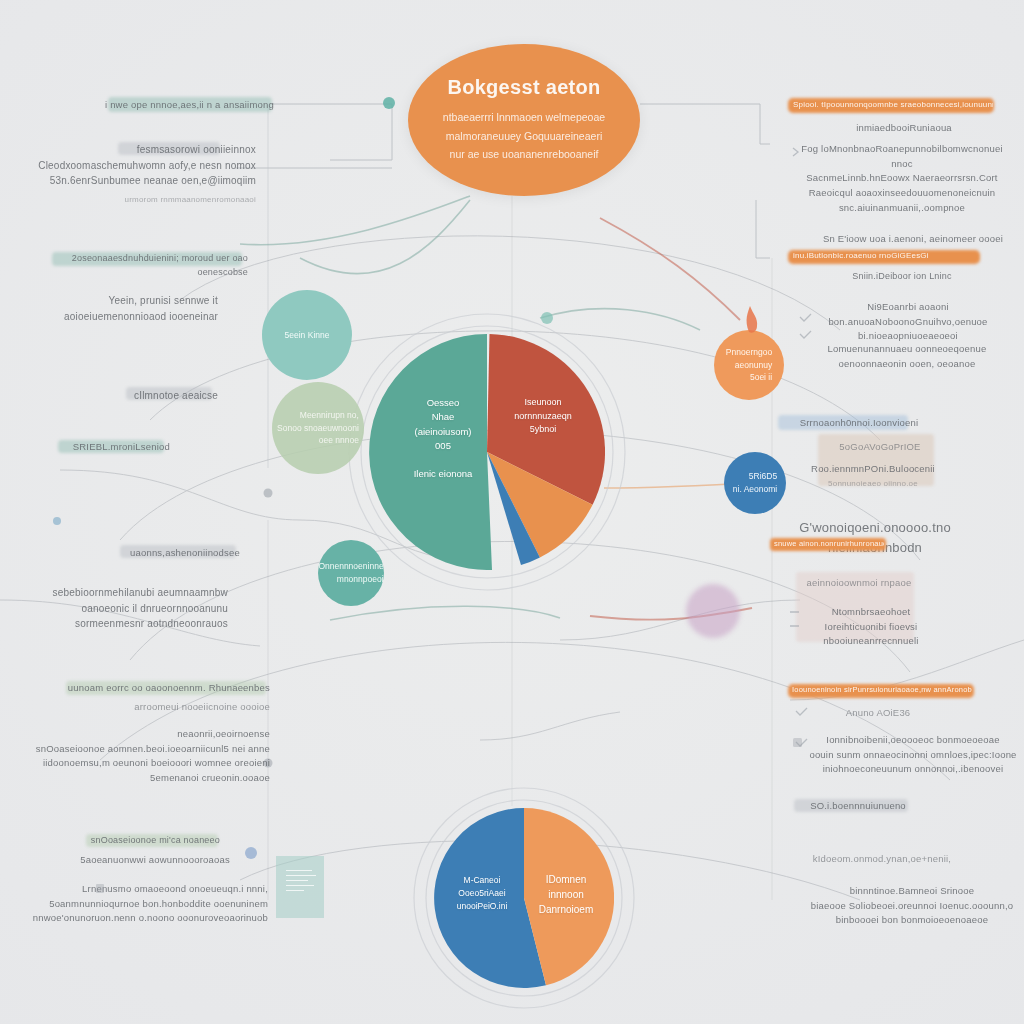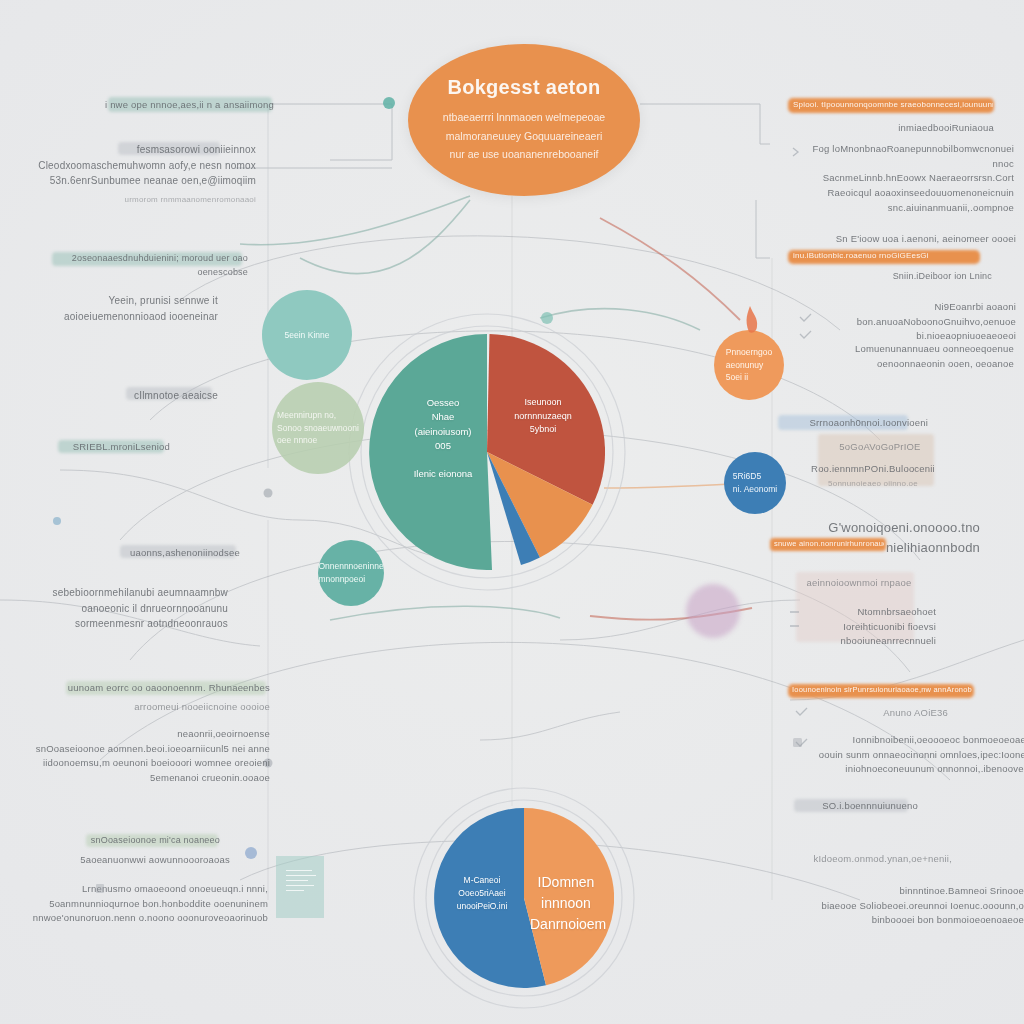--- a/index.html
+++ b/index.html
@@ -27,21 +27,21 @@
     font-size:11px;
     line-height:1.55;
     letter-spacing:.2px;
     filter:blur(.65px);
     opacity:.82;
     white-space:pre-line;
     -webkit-font-smoothing:antialiased;
   }
   .ptext.c{text-align:center;}
   .ptext.r{text-align:right;}
-  .ptext.l{text-align:right;}
+  .ptext.l{text-align:center;}
   .ptext.sm{font-size:9.5px;opacity:.6;}
   .ptext.tiny{font-size:8px;opacity:.45;}
 
   
   .hl{
     position:absolute;
     border-radius:4px;
     filter:blur(1.6px);
   }
   .hl.teal{background:rgba(140,186,176,.45);}
@@ -89,21 +89,21 @@
   .pie-label{
     position:absolute;color:#ffffff;text-align:center;
     filter:blur(.75px);line-height:1.5;white-space:pre-line;
     text-shadow:0 1px 2px rgba(0,0,0,.12);
   }
 
   
   .node{
     position:absolute;border-radius:50%;
     display:flex;align-items:center;justify-content:center;
-    text-align:left;box-sizing:border-box;
+    text-align:right;box-sizing:border-box;
     font-size:8.5px;line-height:1.5;
     filter:blur(.35px);
     white-space:pre-line;
   }
   .node span{filter:blur(.55px);display:block;}
 
   #node-teal{left:262px;top:290px;width:90px;height:90px;background:#8fc9c0;color:#f2fbf9;}
   #node-green{left:272px;top:382px;width:92px;height:92px;background:#b7ceae;color:#f4f8f1;opacity:.85;}
   #node-teal2{left:318px;top:540px;width:66px;height:66px;background:#67b2a6;color:#f0faf7;}
   #node-orange{left:714px;top:330px;width:70px;height:70px;background:#ef9a5c;color:#fff4ea;}
@@ -218,21 +218,21 @@
   <div class="pie-wrap" id="bottom-pie" style="left:434px;top:808px;width:180px;height:180px;">
     <svg width="180" height="180" viewBox="0 0 180 180">
       <g transform="translate(90,90)">
         <path d="M 0 -90 A 90 90 0 1 0 22.0 87.3 L 0 0 Z" fill="#3d7eb5"></path>
         <path d="M 0 -90 A 90 90 0 0 1 22.0 87.3 L 0 0 Z" fill="#ee9a5b"></path>
       </g>
     </svg>
     <div class="pie-label" style="left:10px;top:66px;width:76px;font-size:8.5px;">M-Caneoi
 Ooeo5riAaei
 unooiPeiO.ini</div>
-    <div class="pie-label" style="left:96px;top:64px;width:72px;font-size:14px;">IDomnen
+    <div class="pie-label" style="left:96px;top:64px;width:72px;font-size:10px;">IDomnen
 innnoon
 Danrnoioem</div>
   </div>
 
   <div id="hub">
     <div class="hub-title">Bokgesst aeton</div>
     <div class="hub-sub">ntbaeaerrri lnnmaoen welmepeoae
 malmoraneuuey Goquuareineaeri
 nur ae use uoananenrebooaneif</div>
   </div>

